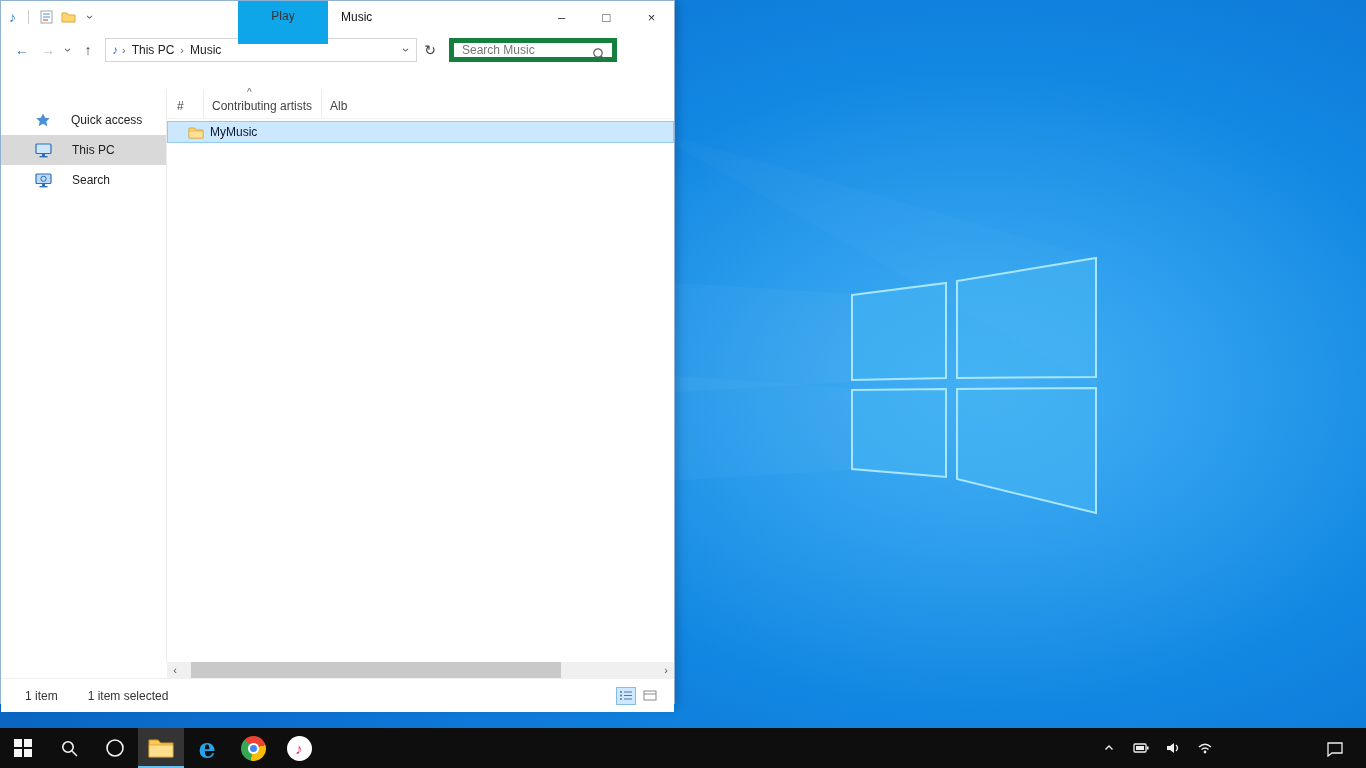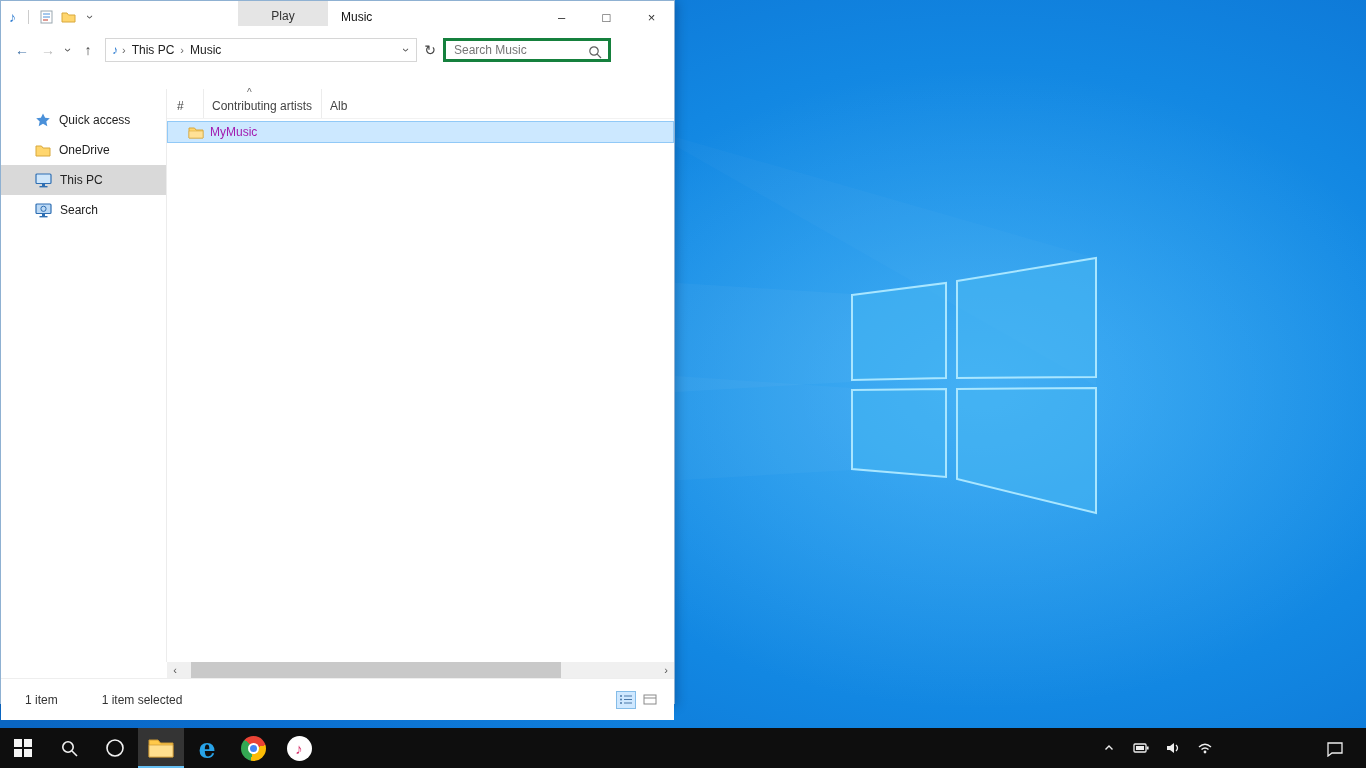--- a/index.html
+++ b/index.html
@@ -14,21 +14,21 @@
   .window { position:absolute; left:0; top:0; width:675px; height:704px;
     background:#fff; border:1px solid #8fb1d2; box-shadow: 2px 2px 10px rgba(0,0,30,.25); }
 
   .titlebar { position:relative; height:32px; display:flex; align-items:center; background:#fff; }
   .app-note { color:#2f7dd1; font-size:14px; margin:0 6px 0 8px; }
   .qat-sep { width:1px; height:14px; background:#ccc; margin:0 6px; }
   .qat-btn { border:none; background:transparent; width:22px; height:24px; display:flex;
     align-items:center; justify-content:center; cursor:default; }
   .rot90 { display:inline-block; transform:rotate(90deg); }
   .chev { color:#555; font-size:12px; line-height:1; }
-  .play-tab { position:absolute; left:237px; top:0; width:90px; height:25px; background:#e5e5e5;
+  .play-tab { position:absolute; left:237px; top:0; width:90px; height:43px; background:#0ea5e9;
     text-align:center; line-height:31px; color:#333; }
   .win-title { position:absolute; left:340px; top:0; line-height:32px; color:#111; }
   .win-controls { position:absolute; right:0; top:0; display:flex; }
   .win-btn { width:45px; height:32px; border:none; background:transparent; font-size:13px; color:#333;
     display:flex; align-items:center; justify-content:center; }
 
   .ribbon-row { position:relative; height:23px; display:flex; align-items:stretch; background:#fff;
     border-bottom:1px solid #e8e8e8; }
   .tab { border:none; background:transparent; padding:0 14px; font-size:12px; color:#444; }
   .tab.file { background:#1873c5; color:#fff; width:57px; padding:0; }
@@ -43,58 +43,58 @@
   .nav-btn.disabled { color:#b9b9b9; }
   .nav-btn.small { width:14px; font-size:10px; color:#888; }
   .nav-btn.up { color:#444; }
   .addr-box { display:flex; align-items:center; width:312px; height:24px; border:1px solid #d6d6d6;
     background:#fff; margin-left:4px; padding-left:6px; }
   .addr-box .app-note { margin:0 4px 0 0; font-size:12px; }
   .crumb { border:none; background:transparent; padding:0 6px; font-size:12px; color:#222; }
   .crumb-sep { color:#666; font-size:11px; }
   .addr-drop { margin-left:auto; border:none; background:transparent; width:20px; }
   .refresh-btn { border:none; background:transparent; width:26px; height:24px; color:#444; font-size:14px; }
-  .search-box { position:relative; width:168px; height:24px; border:3px solid #15803d; margin-left:0; }
+  .search-box { position:relative; width:168px; height:24px; border:5px solid #15803d; margin-left:6px; }
   .search-box input { width:100%; height:100%; border:none; outline:none; padding:0 24px 0 8px;
     font-size:12px; font-family:inherit; color:#222; background:#fff; }
   .search-box input::placeholder { color:#767676; }
   .search-glyph { position:absolute; right:5px; top:4px; }
 
   .main { position:absolute; top:88px; left:0; width:673px; height:573px; display:flex; background:#fff; }
   .sidebar { width:165px; padding-top:16px; flex:0 0 165px; }
-  .side-item { display:flex; align-items:center; height:30px; padding-left:34px; gap:8px; cursor:default; }
+  .side-item { display:flex; align-items:center; height:30px; padding-left:34px; gap:20px; cursor:default; }
   .side-item.selected { background:#d9d9d9; }
   .side-label { font-size:12px; color:#222; }
 
   .filepane { flex:1; border-left:1px solid #ececec; position:relative; }
   .col-headers { position:relative; display:flex; height:30px; border-bottom:1px solid #f2f2f2; }
   .col { display:flex; align-items:flex-end; padding:0 0 5px 18px; font-size:12px; color:#444;
     border-right:1px solid #ececec; background:transparent; border-top:none; border-left:none; border-bottom:none; }
   .col.name  { width:159px; }
   .col.num   { width:37px;  padding-left:10px; }
   .col.title { width:165px; padding-left:12px; }
   .col.artists { width:118px; padding-left:8px; }
   .col.album { flex:1; border-right:none; padding-left:8px; }
   .sort-caret { position:absolute; left:80px; top:-2px; font-size:10px; color:#666; }
 
   .file-row { display:flex; align-items:center; height:22px; margin-top:2px; background:#cce8ff;
     border:1px solid #91c9f7; gap:6px; padding-left:20px; cursor:default; }
-  .file-name { font-size:12px; color:#a21caf; }
+  .file-name { font-size:12px; color:#0f172a; }
 
   .hscroll { position:absolute; top:661px; left:166px; width:507px; height:16px; background:#f0f0f0;
     display:flex; align-items:center; }
   .scroll-arrow { width:16px; text-align:center; color:#555; font-size:11px; border:none; background:transparent; }
   .scroll-thumb { position:absolute; left:24px; width:370px; height:16px; background:#c9c9c9; }
   .scroll-arrow.right { position:absolute; right:0; }
 
-  .statusbar { position:absolute; left:0; top:677px; width:673px; height:42px; background:#fff;
+  .statusbar { position:absolute; left:0; top:677px; width:673px; height:34px; background:#fff;
     border-top:1px solid #eee; display:flex; align-items:center; }
   .status-text { color:#333; font-size:12px; }
   .status-text.first { margin-left:24px; }
-  .status-text.second { margin-left:44px; }
+  .status-text.second { margin-left:30px; }
   .view-toggles { position:absolute; right:14px; display:flex; gap:4px; }
   .view-btn { width:20px; height:18px; border:1px solid transparent; background:transparent;
     display:flex; align-items:center; justify-content:center; }
   .view-btn.selected { background:#cfe8ff; border-color:#84bce8; }
 
   
   .taskbar { position:absolute; left:0; bottom:0; width:1366px; height:40px; background:#0e0e0e;
     display:flex; align-items:stretch; }
   .tb-btn { width:46px; height:40px; border:none; background:transparent; display:flex;
     align-items:center; justify-content:center; position:relative; }
@@ -197,26 +197,20 @@
 
     <div class="main">
 
       <div class="sidebar">
         <div class="side-item">
           <svg width="16" height="16">
             <polygon points="8,1.5 10.1,5.8 14.8,6.3 11.3,9.5 12.3,14.2 8,11.8 3.7,14.2 4.7,9.5 1.2,6.3 5.9,5.8" fill="#4a90d9"></polygon>
           </svg>
           <span class="side-label">Quick access</span>
         </div>
-        <div class="side-item">
-          <svg width="16" height="13">
-            <path d="M1 2 h5.5 l1.5 2 H15 v8 H1 z" fill="#ffd66e" stroke="#d8a83c"></path>
-          </svg>
-          <span class="side-label">OneDrive</span>
-        </div>
         <div class="side-item selected">
           <svg width="17" height="16">
             <rect x="1" y="2" width="15" height="9.5" rx="1" fill="#cfe6fa" stroke="#2f6fb3" stroke-width="1.2"></rect>
             <rect x="7" y="12" width="3" height="2" fill="#2f6fb3"></rect>
             <rect x="4.5" y="14" width="8" height="1.4" fill="#2f6fb3"></rect>
           </svg>
           <span class="side-label">This PC</span>
         </div>
         <div class="side-item">
           <svg width="17" height="16">

